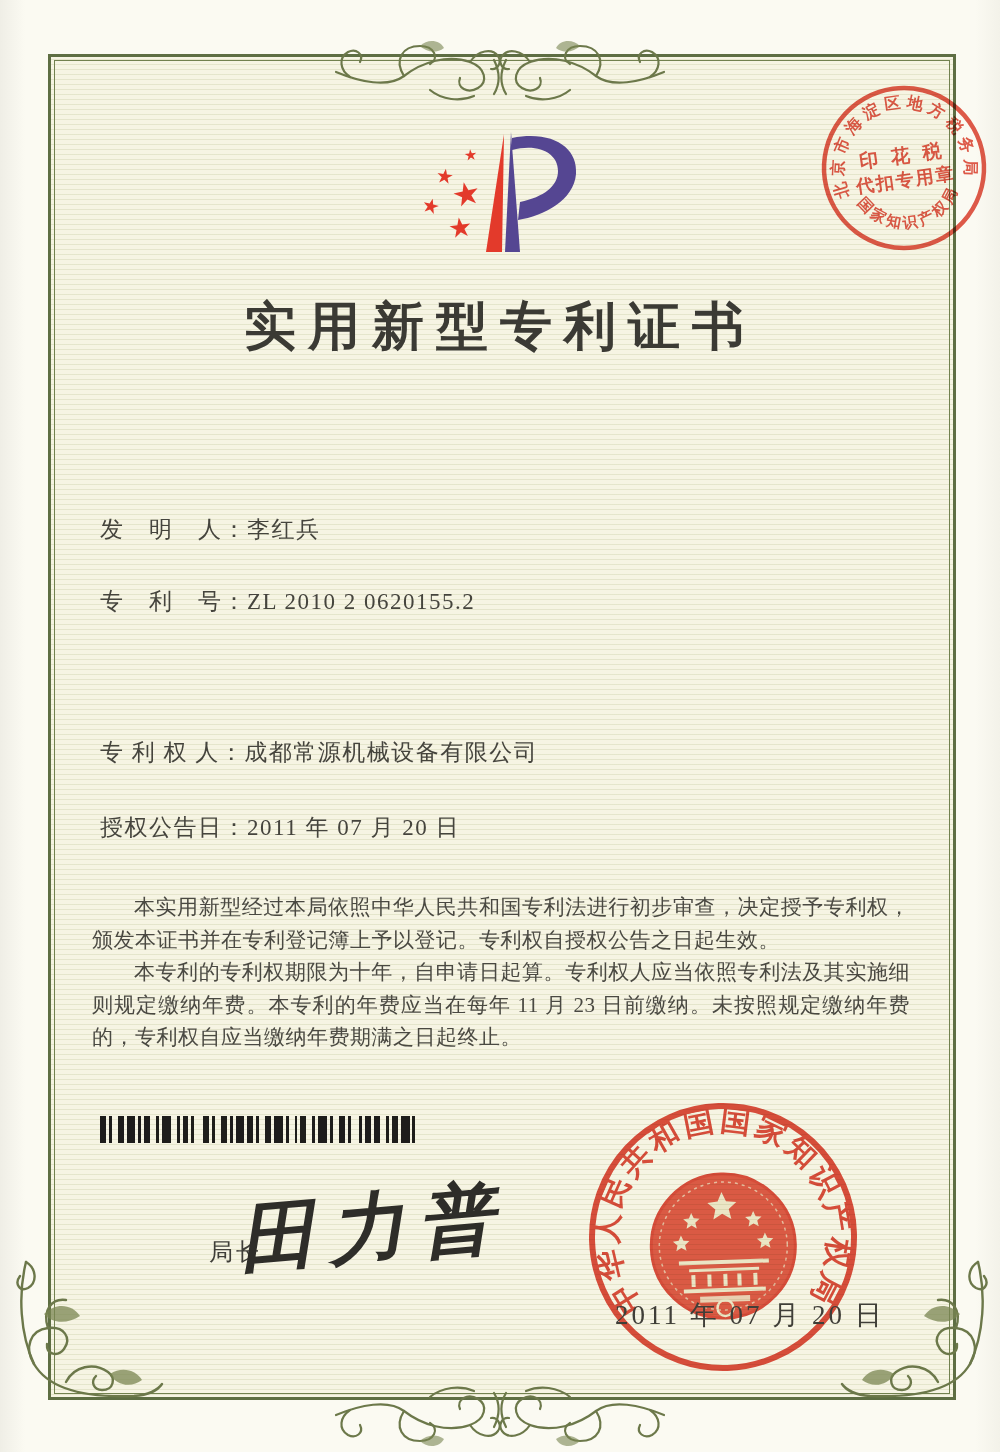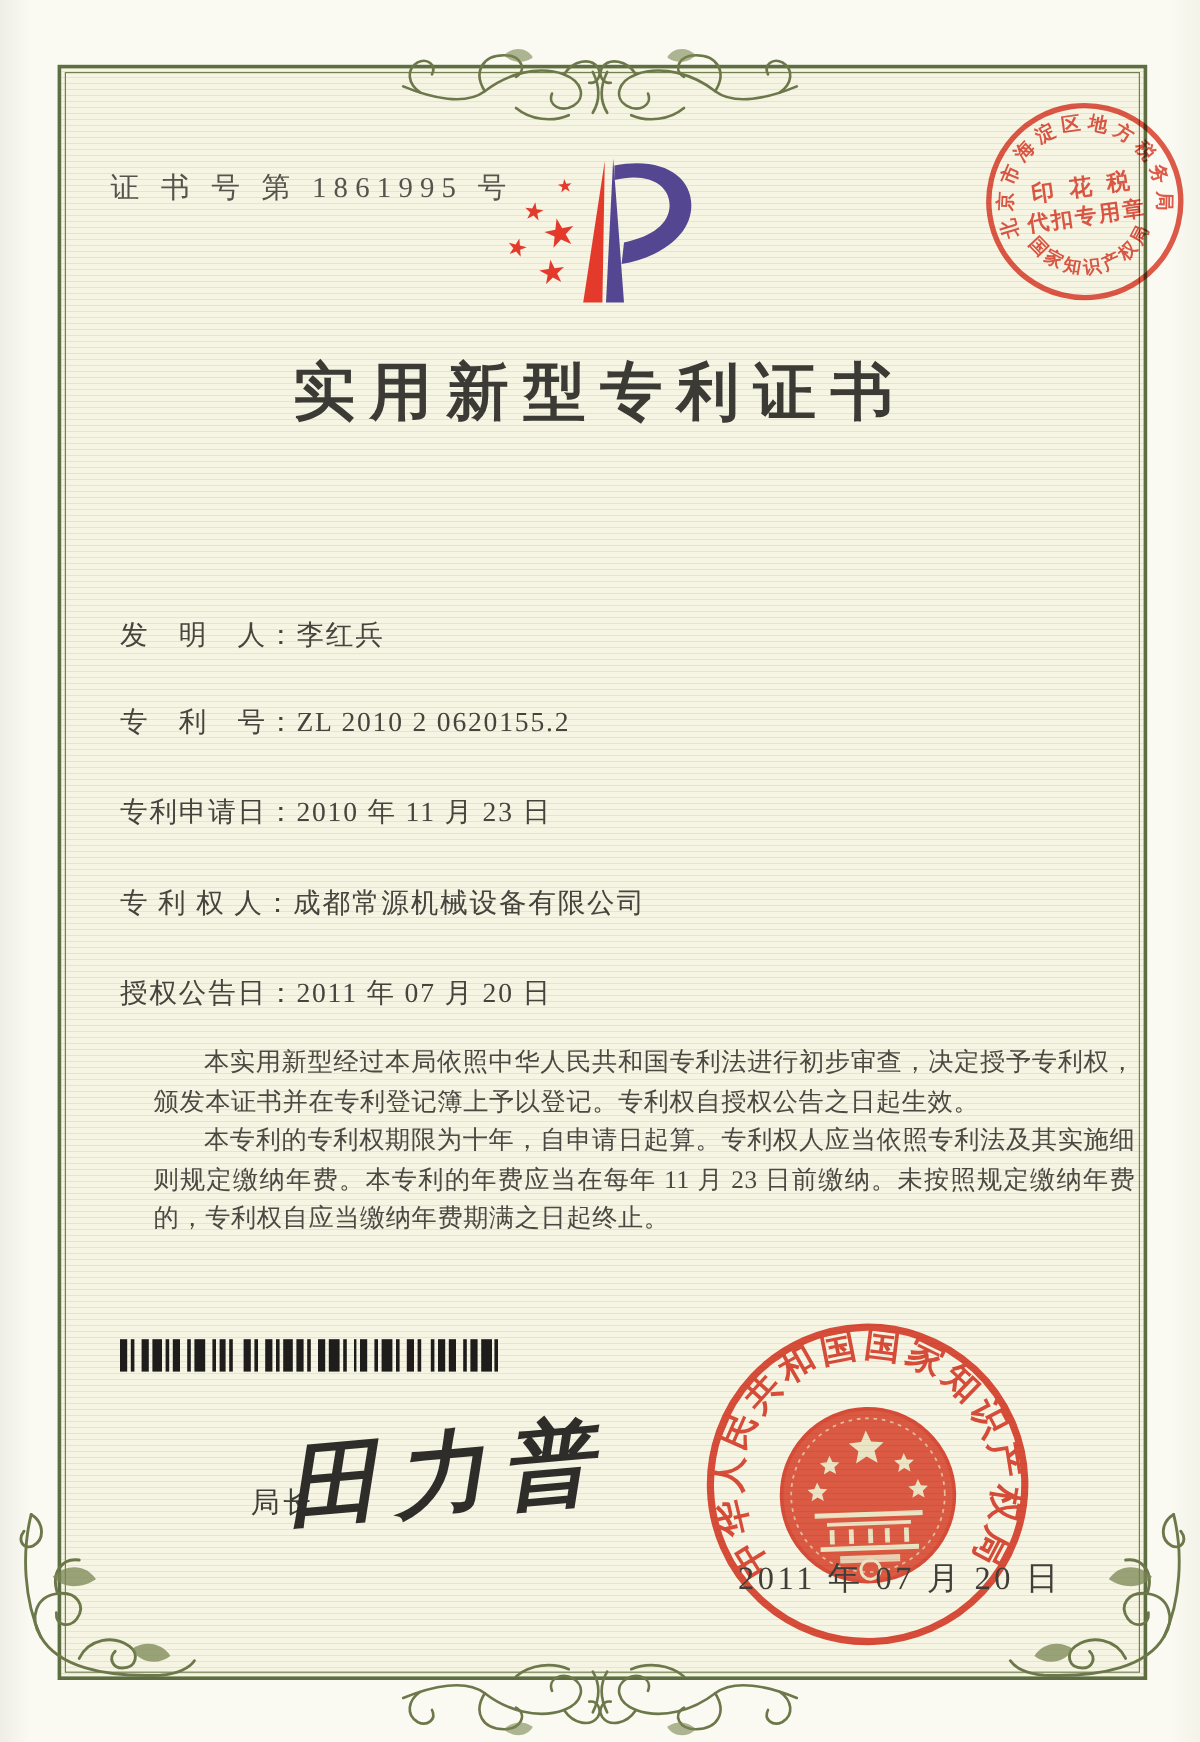--- a/index.html
+++ b/index.html
@@ -32,21 +32,21 @@
   .logo .star{position:absolute;color:#e33a2b;line-height:1;font-family:"DejaVu Sans",sans-serif;}
   .title{
     position:absolute;left:0;top:292px;width:100%;text-align:center;
     font-size:52px;font-weight:700;color:#3b3a34;letter-spacing:12px;
   }
   
   .field{position:absolute;left:100px;font-size:23px;color:#45443d;letter-spacing:1.5px;white-space:nowrap;}
   .f0{top:436px}.f1{top:514px}.f2{top:586px}.f3{top:661px}.f4{top:737px}.f5{top:812px}
   .field .lab{color:#45443d;}
   
-  .body-text{position:absolute;left:92px;top:869px;width:818px;color:#4a4942;margin-left:36px;}
+  .body-text{position:absolute;left:92px;top:891px;width:818px;color:#4a4942;}
   .body-text p{margin:0;font-size:21px;line-height:32.5px;text-align:justify;text-indent:2em;letter-spacing:.5px;}
   
   .barcode{position:absolute;left:100px;top:1116px;width:322px;height:27px;font-size:0;}
   .barcode i{display:inline-block;height:100%;background:#1e1d1b;vertical-align:top;}
   .barcode i.sp{background:transparent;}
   
   .sig-label{position:absolute;left:168px;top:1236px;font-size:24px;color:#3f3e38;letter-spacing:3px;margin-left:41px;}
   .sig-name{
     position:absolute;left:238px;top:1178px;font-size:76px;color:#2e2d29;
     letter-spacing:14px;transform:rotate(-5deg);font-family:"DejaVu Serif",serif;
@@ -109,21 +109,20 @@
       <use href="#dragon-half" transform="translate(340,0) scale(-1,1)"></use>
     </svg>
   </div>
   <div class="orn bottom-orn">
     <svg width="340" height="95" viewBox="0 0 340 95">
       <use href="#dragon-half"></use>
       <use href="#dragon-half" transform="translate(340,0) scale(-1,1)"></use>
     </svg>
   </div>
 
-  <div class="cert-no">证 书 号 第 1861995 号</div>
 
   <div class="logo">
     <svg width="200" height="165" viewBox="0 0 200 165">
       <path d="M96,4 L78,122 L94,122 Z" fill="#e33a2b"></path>
       <path d="M103,2 L97,122 L112,122 Z" fill="#554692"></path>
       <path d="M104,8 C145,0 170,18 168,44 C166,70 136,86 110,90 L112,72 C136,67 150,56 150,41 C150,24 132,13 104,20 Z" fill="#554692"></path>
     </svg>
     <span class="star" style="left:44px;top:48px;font-size:32px;transform:rotate(-12deg);">★</span>
     <span class="star" style="left:28px;top:36px;font-size:20px;transform:rotate(8deg);">★</span>
     <span class="star" style="left:56px;top:18px;font-size:15px;transform:rotate(-6deg);">★</span>
@@ -146,21 +145,20 @@
       </text>
       <text x="86" y="80" text-anchor="middle" fill="#dd4433" font-size="19" font-weight="700" letter-spacing="4">印 花 税</text>
       <text x="86" y="104" text-anchor="middle" fill="#dd4433" font-size="18" font-weight="700" letter-spacing="2">代扣专用章</text>
     </svg>
   </div>
 
   <div class="title">实用新型专利证书</div>
 
   <div class="field f1"><span class="lab">发　明　人：</span><span>李红兵</span></div>
   <div class="field f2"><span class="lab">专　利　号：</span><span>ZL 2010 2 0620155.2</span></div>
-  <div class="field f3"><span class="lab">专利申请日：</span><span>2010 年 11 月 23 日</span></div>
   <div class="field f4"><span class="lab">专 利 权 人：</span><span>成都常源机械设备有限公司</span></div>
   <div class="field f5"><span class="lab">授权公告日：</span><span>2011 年 07 月 20 日</span></div>
 
   <div class="body-text">
     <p>本实用新型经过本局依照中华人民共和国专利法进行初步审查，决定授予专利权，颁发本证书并在专利登记簿上予以登记。专利权自授权公告之日起生效。</p>
     <p>本专利的专利权期限为十年，自申请日起算。专利权人应当依照专利法及其实施细则规定缴纳年费。本专利的年费应当在每年 11 月 23 日前缴纳。未按照规定缴纳年费的，专利权自应当缴纳年费期满之日起终止。</p>
   </div>
 
   <div class="barcode"><i class="" style="width:5.91px"></i><i class="sp" style="width:2.95px"></i><i class="" style="width:2.95px"></i><i class="sp" style="width:5.91px"></i><i class="" style="width:5.91px"></i><i class="sp" style="width:2.95px"></i><i class="" style="width:8.86px"></i><i class="sp" style="width:2.95px"></i><i class="" style="width:2.95px"></i><i class="sp" style="width:2.95px"></i><i class="" style="width:5.91px"></i><i class="sp" style="width:5.91px"></i><i class="" style="width:2.95px"></i><i class="sp" style="width:2.95px"></i><i class="" style="width:8.86px"></i><i class="sp" style="width:5.91px"></i><i class="" style="width:2.95px"></i><i class="sp" style="width:2.95px"></i><i class="" style="width:5.91px"></i><i class="sp" style="width:2.95px"></i><i class="" style="width:2.95px"></i><i class="sp" style="width:8.86px"></i><i class="" style="width:5.91px"></i><i class="sp" style="width:2.95px"></i><i class="" style="width:2.95px"></i><i class="sp" style="width:5.91px"></i><i class="" style="width:5.91px"></i><i class="sp" style="width:2.95px"></i><i class="" style="width:2.95px"></i><i class="sp" style="width:2.95px"></i><i class="" style="width:8.86px"></i><i class="sp" style="width:2.95px"></i><i class="" style="width:5.91px"></i><i class="sp" style="width:2.95px"></i><i class="" style="width:2.95px"></i><i class="sp" style="width:5.91px"></i><i class="" style="width:5.91px"></i><i class="sp" style="width:2.95px"></i><i class="" style="width:8.86px"></i><i class="sp" style="width:2.95px"></i><i class="" style="width:2.95px"></i><i class="sp" style="width:5.91px"></i><i class="" style="width:2.95px"></i><i class="sp" style="width:2.95px"></i><i class="" style="width:5.91px"></i><i class="sp" style="width:5.91px"></i><i class="" style="width:2.95px"></i><i class="sp" style="width:2.95px"></i><i class="" style="width:8.86px"></i><i class="sp" style="width:2.95px"></i><i class="" style="width:2.95px"></i><i class="sp" style="width:5.91px"></i><i class="" style="width:5.91px"></i><i class="sp" style="width:2.95px"></i><i class="" style="width:2.95px"></i><i class="sp" style="width:8.86px"></i><i class="" style="width:2.95px"></i><i class="sp" style="width:2.95px"></i><i class="" style="width:5.91px"></i><i class="sp" style="width:2.95px"></i><i class="" style="width:5.91px"></i><i class="sp" style="width:5.91px"></i><i class="" style="width:2.95px"></i><i class="sp" style="width:2.95px"></i><i class="" style="width:5.91px"></i><i class="sp" style="width:2.95px"></i><i class="" style="width:8.86px"></i><i class="sp" style="width:2.95px"></i><i class="" style="width:2.95px"></i><i class="sp" style="width:5.91px"></i></div>
 

